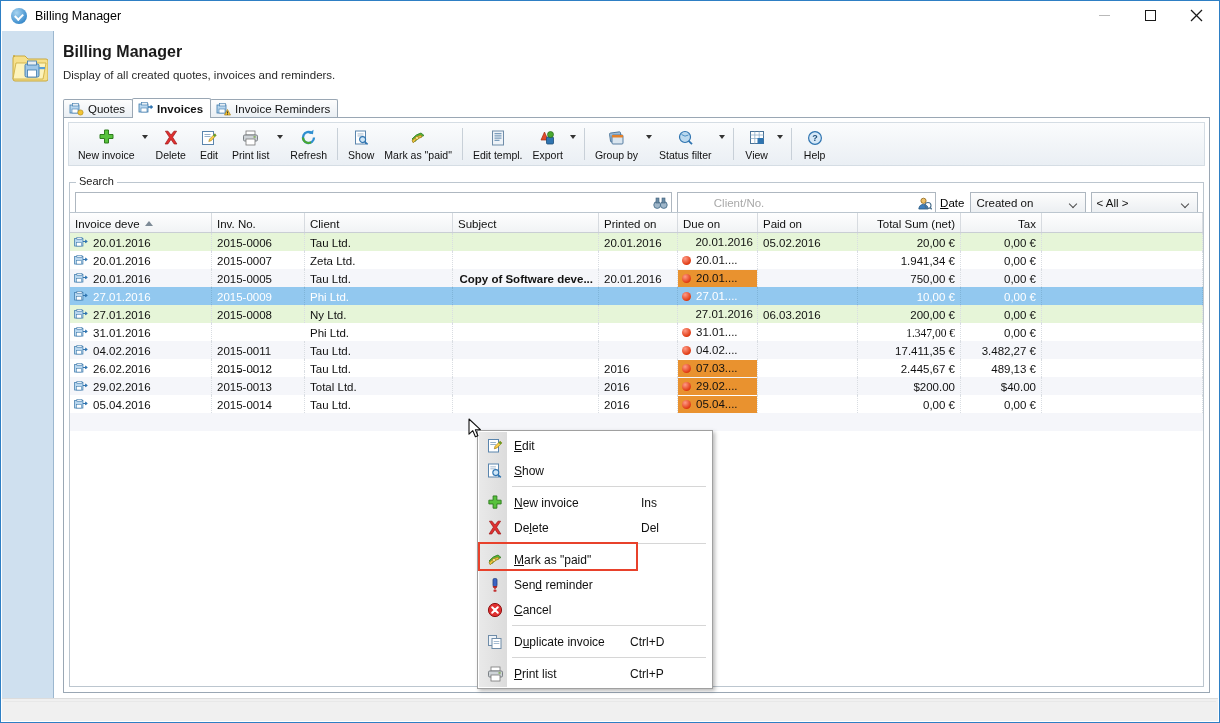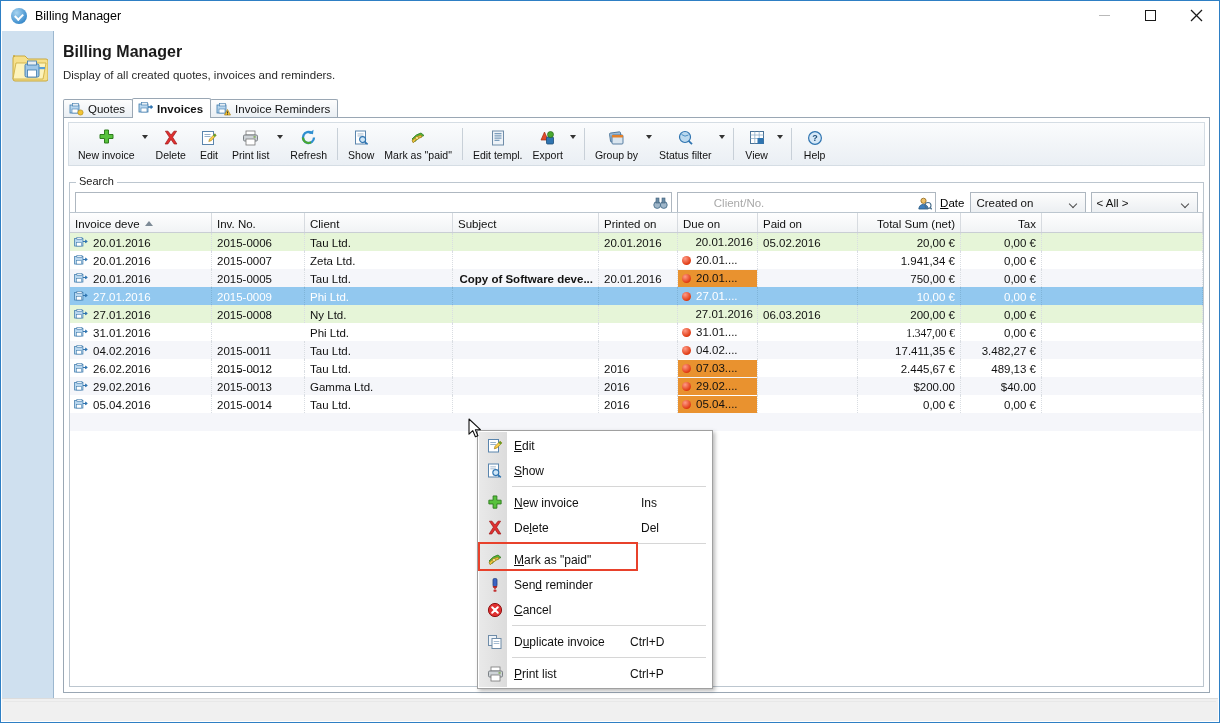--- a/index.html
+++ b/index.html
@@ -937,21 +937,21 @@
               <div class="c first" style="width: 142px;">
                 <svg class="docicon" viewBox="0 0 15 13">
                   <rect x="0.6" y="1.6" width="9" height="8.2" fill="#b9d7ef" stroke="#3c79ab" stroke-width="0.8"></rect>
                   <rect x="3" y="0.4" width="5.6" height="2.2" fill="#e6eef5" stroke="#3c79ab" stroke-width="0.6"></rect>
                   <rect x="2.6" y="5.8" width="5.6" height="4" fill="#fff" stroke="#3c79ab" stroke-width="0.6"></rect>
                   <path d="M9.6 4.8 h4 M12.1 3.3 L13.9 4.8 L12.1 6.3" stroke="#2f74b0" stroke-width="1.2" fill="none"></path>
                 </svg>
                 <span>29.02.2016</span>
               </div>
               <div class="c" style="width: 93px;">2015-0013</div>
-              <div class="c" style="width: 148px;">Gamma Ltd.</div>
+              <div class="c" style="width: 148px;">Total Ltd.</div>
               <div class="c" style="width: 146px;"></div>
               <div class="c" style="width: 79px;">2016</div>
               <div class="c duecell" style="width: 80px; padding: 0px;">
                 <div class="chip warn">
                   <span class="dot"></span>
                   <span>29.02....</span>
                 </div>
               </div>
               <div class="c" style="width: 100px;"></div>
               <div class="c num" style="width: 103px;">$200.00</div>

